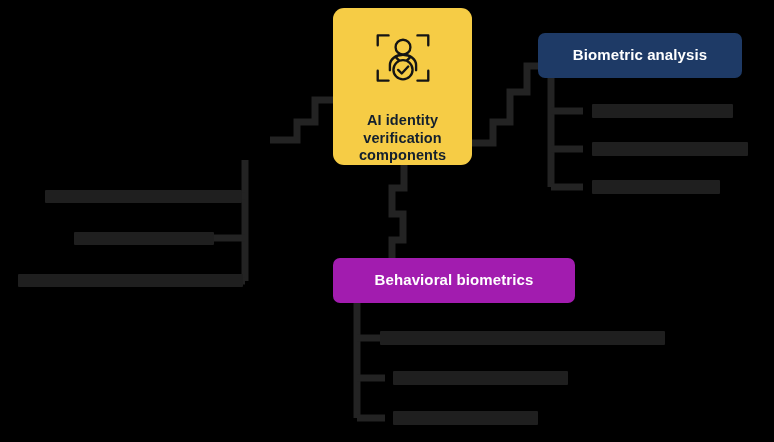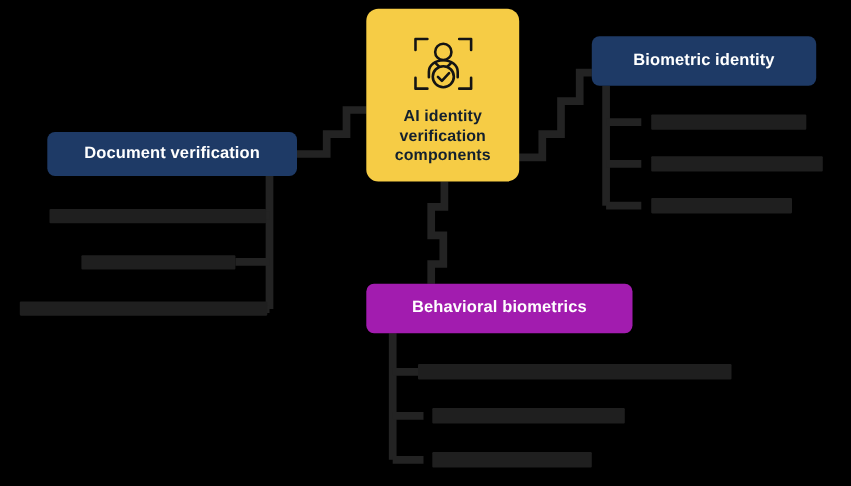--- a/index.html
+++ b/index.html
@@ -35,21 +35,21 @@
 
   .node-center {
     left: 333px;
     top: 8px;
     width: 139px;
     height: 157px;
     background: #f6cc45;
     border-radius: 11px;
     color: #13202e;
     flex-direction: column;
-    justify-content: flex-start;
+    justify-content: space-between;
     padding-top: 22px;
     font-size: 14.5px;
   }
   .node-center .label { margin-top: 12px; padding: 0 6px; }
 
   .node-doc {
     left: 43px;
     top: 120px;
     width: 227px;
     height: 40px;
@@ -142,26 +142,23 @@
         <path d="M17.5 44.5 v-5.5 c0-6.6 6.5-11.6 14.5-11.6 s14.5 5 14.5 11.6 v5.5"></path>
         <path d="M24.5 30.5 L32 38 L39.5 30.5"></path>
 
         <circle cx="32" cy="44" r="10.6" fill="#f6cc45"></circle>
         <path d="M26.6 44.2 L30.6 48.2 L37.8 40.4"></path>
       </svg>
     </span>
     <span class="label">AI identity verification components</span>
   </div>
 
-  <div class="node node-doc">
-    <span>Document verification</span>
-  </div>
 
   <div class="node node-bio">
-    <span>Biometric identity</span>
+    <span>Biometric analysis</span>
   </div>
 
   <div class="node node-beh">
     <span>Behavioral biometrics</span>
   </div>
 
   <div id="bars">
       <div class="bar" style="left: 45px; top: 190px; width: 197px; height: 13px; background: rgb(31, 31, 31);"></div>
       <div class="bar" style="left: 74px; top: 232px; width: 140px; height: 13px; background: rgb(31, 31, 31);"></div>
       <div class="bar" style="left: 18px; top: 274px; width: 225px; height: 13px; background: rgb(31, 31, 31);"></div>

